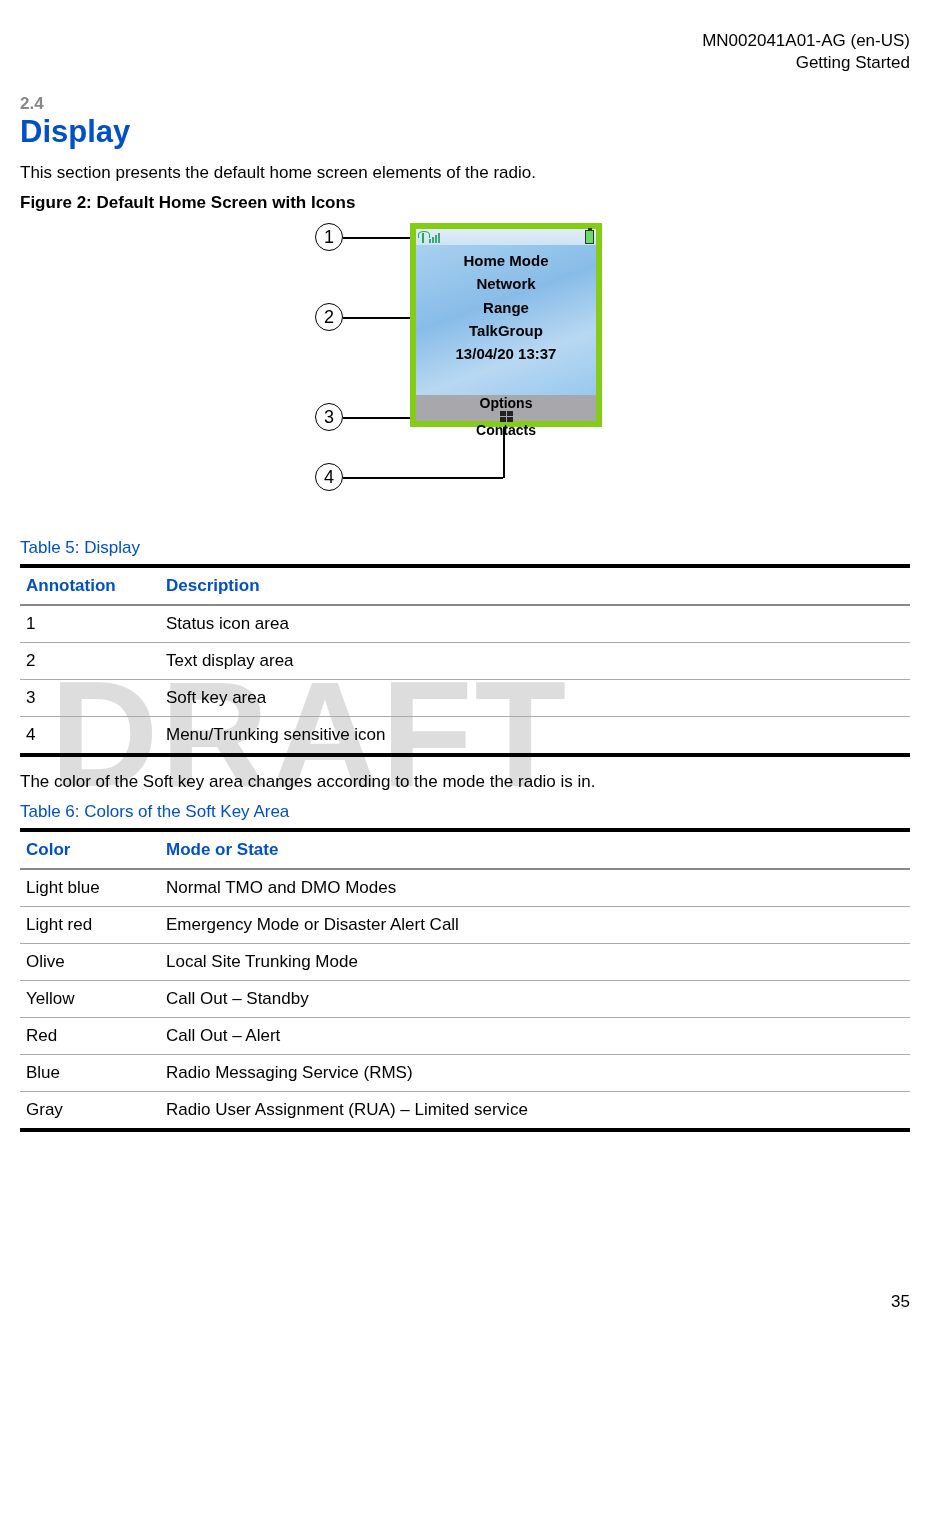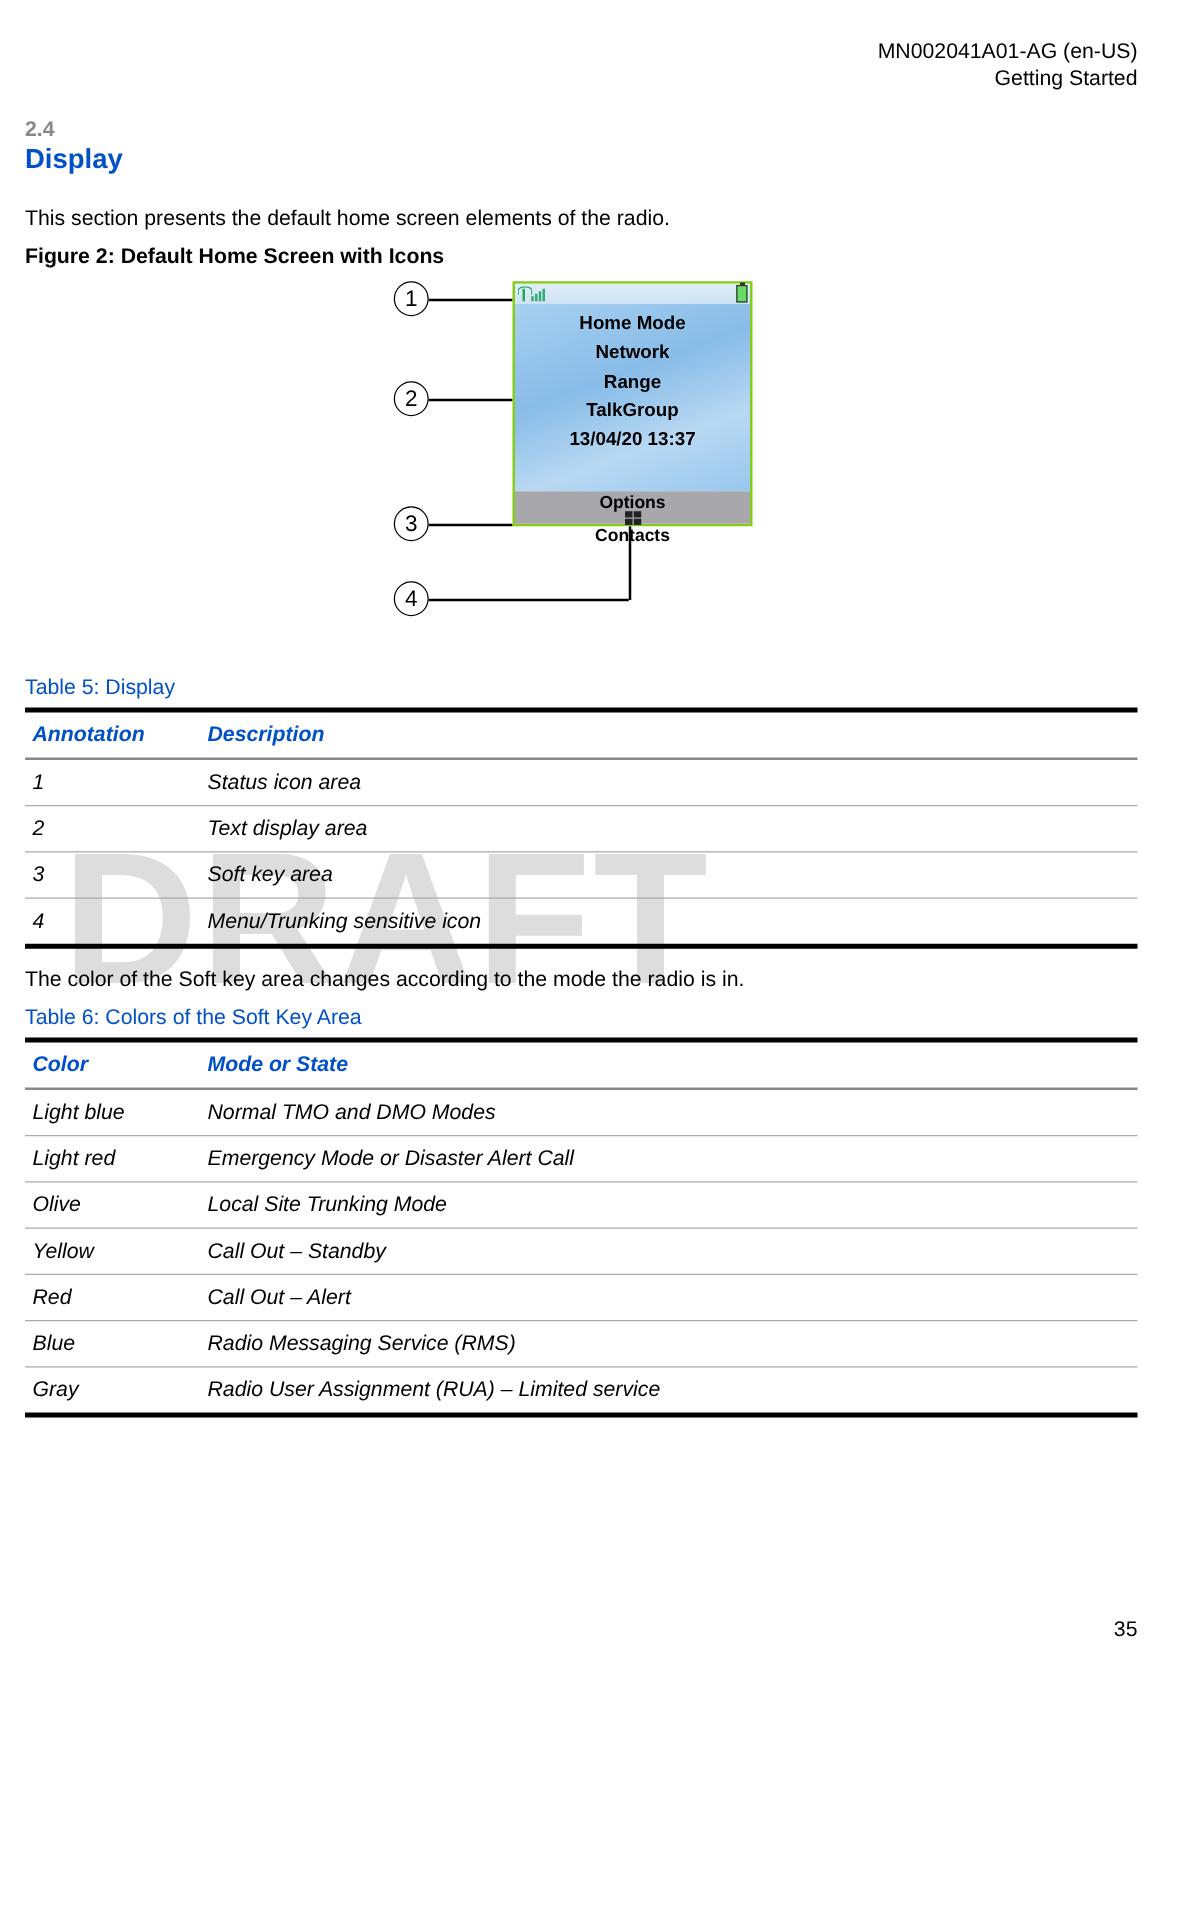--- a/index.html
+++ b/index.html
@@ -19,22 +19,22 @@
       margin-bottom: 20px;
     }
     .section-num {
       color: #888;
       font-weight: bold;
       font-size: 17px;
     }
     .section-title {
       color: #0050C8;
       font-weight: bold;
-      font-size: 22px;
-      margin-bottom: 24px;
+      font-size: 31px;
+      margin-bottom: 12px;
     }
     .para {
       margin: 8px 0;
       line-height: 1.35;
     }
     .figure-caption {
       font-weight: bold;
       margin: 8px 0 8px 0;
     }
     .figure-wrap {
@@ -57,21 +57,21 @@
       line-height: 26px;
       font-size: 18px;
       background: #fff;
     }
     .lead-line { position: absolute; background: #000; }
     .phone {
       position: absolute;
       left: 95px;
       top: 0;
       width: 192px;
-      border: 2px solid #84cc16;
+      border: 6px solid #84cc16;
     }
     .status-bar {
       height: 16px;
       background: linear-gradient(to bottom, #e0eef8, #cde3f4);
       display: flex;
       align-items: center;
       justify-content: space-between;
       padding: 0 2px;
     }
     .signal-cluster { display: flex; align-items: flex-end; gap: 1px; }
@@ -114,21 +114,20 @@
     .menu-icon span { width: 6px; height: 5px; background: #222; display: block; }
     .table-title {
       color: #0050C8;
       margin: 6px 0 6px 0;
       font-size: 17px;
     }
     table {
       width: 100%;
       border-collapse: collapse;
       font-size: 17px;
-      font-style: italic;
     }
     thead th {
       color: #0050C8;
       font-weight: bold;
       text-align: left;
       padding: 8px 6px;
       border-top: 4px solid #000;
       border-bottom: 2px solid #888;
     }
     tbody td {

